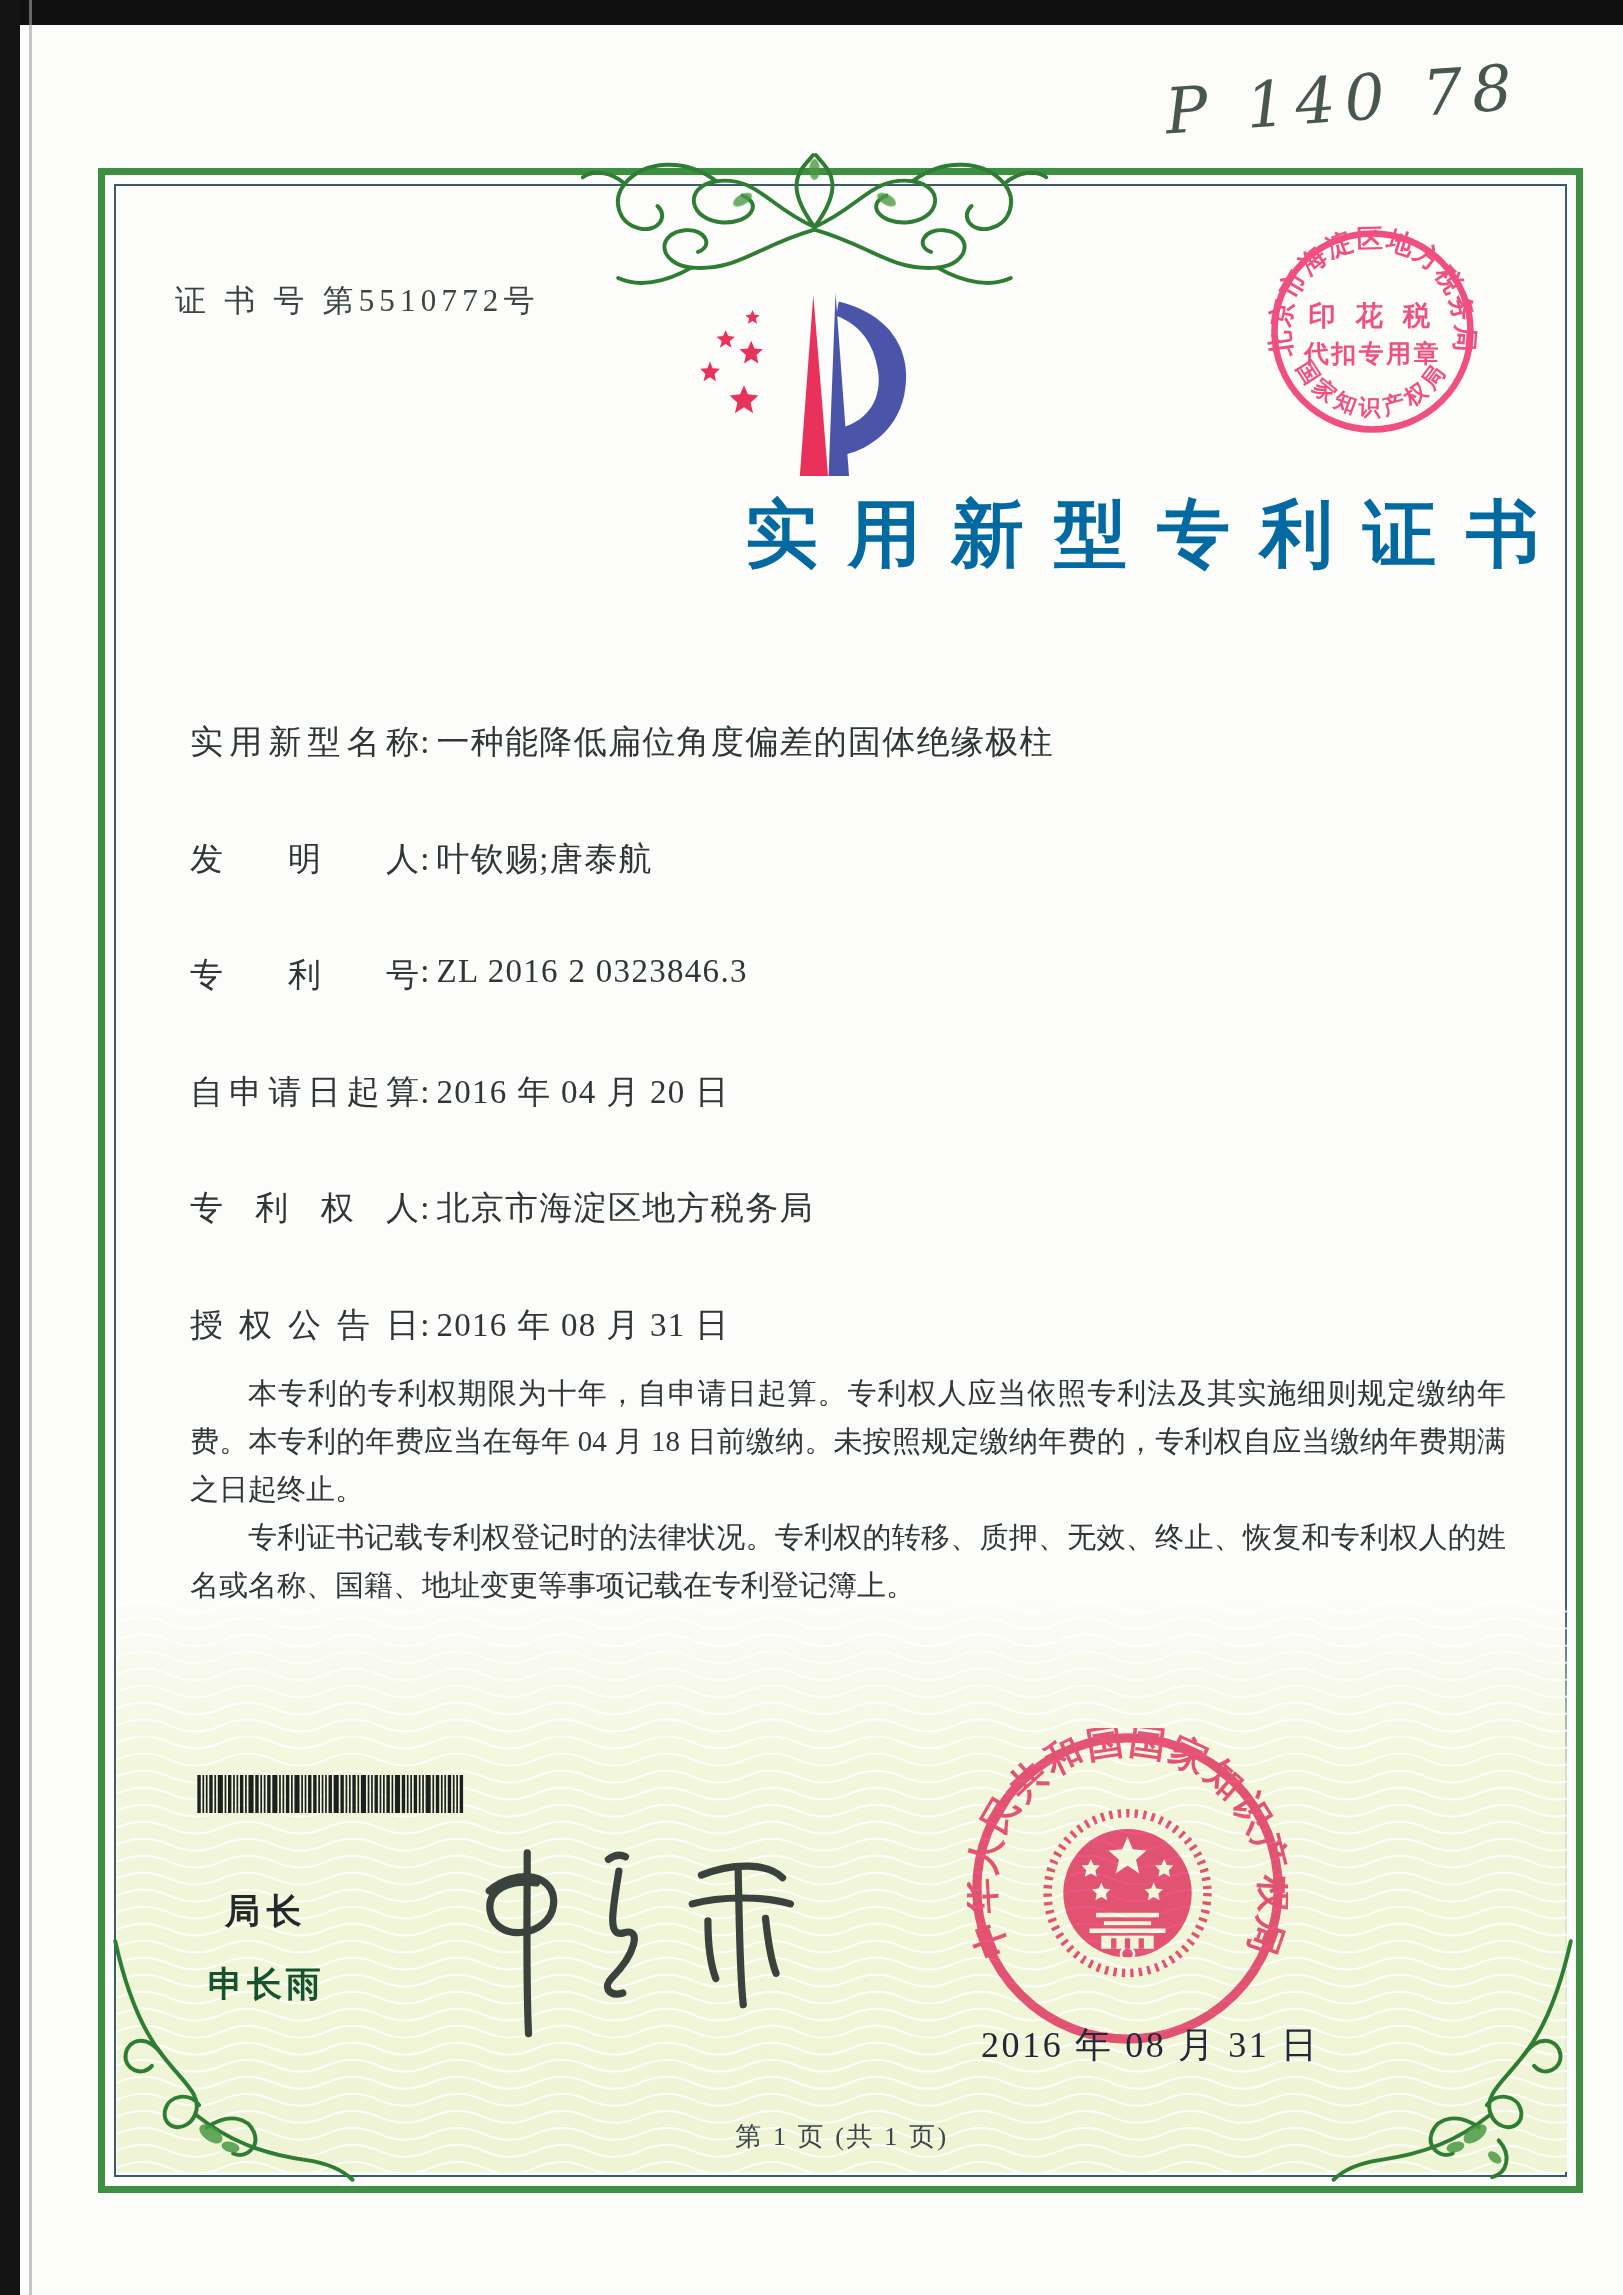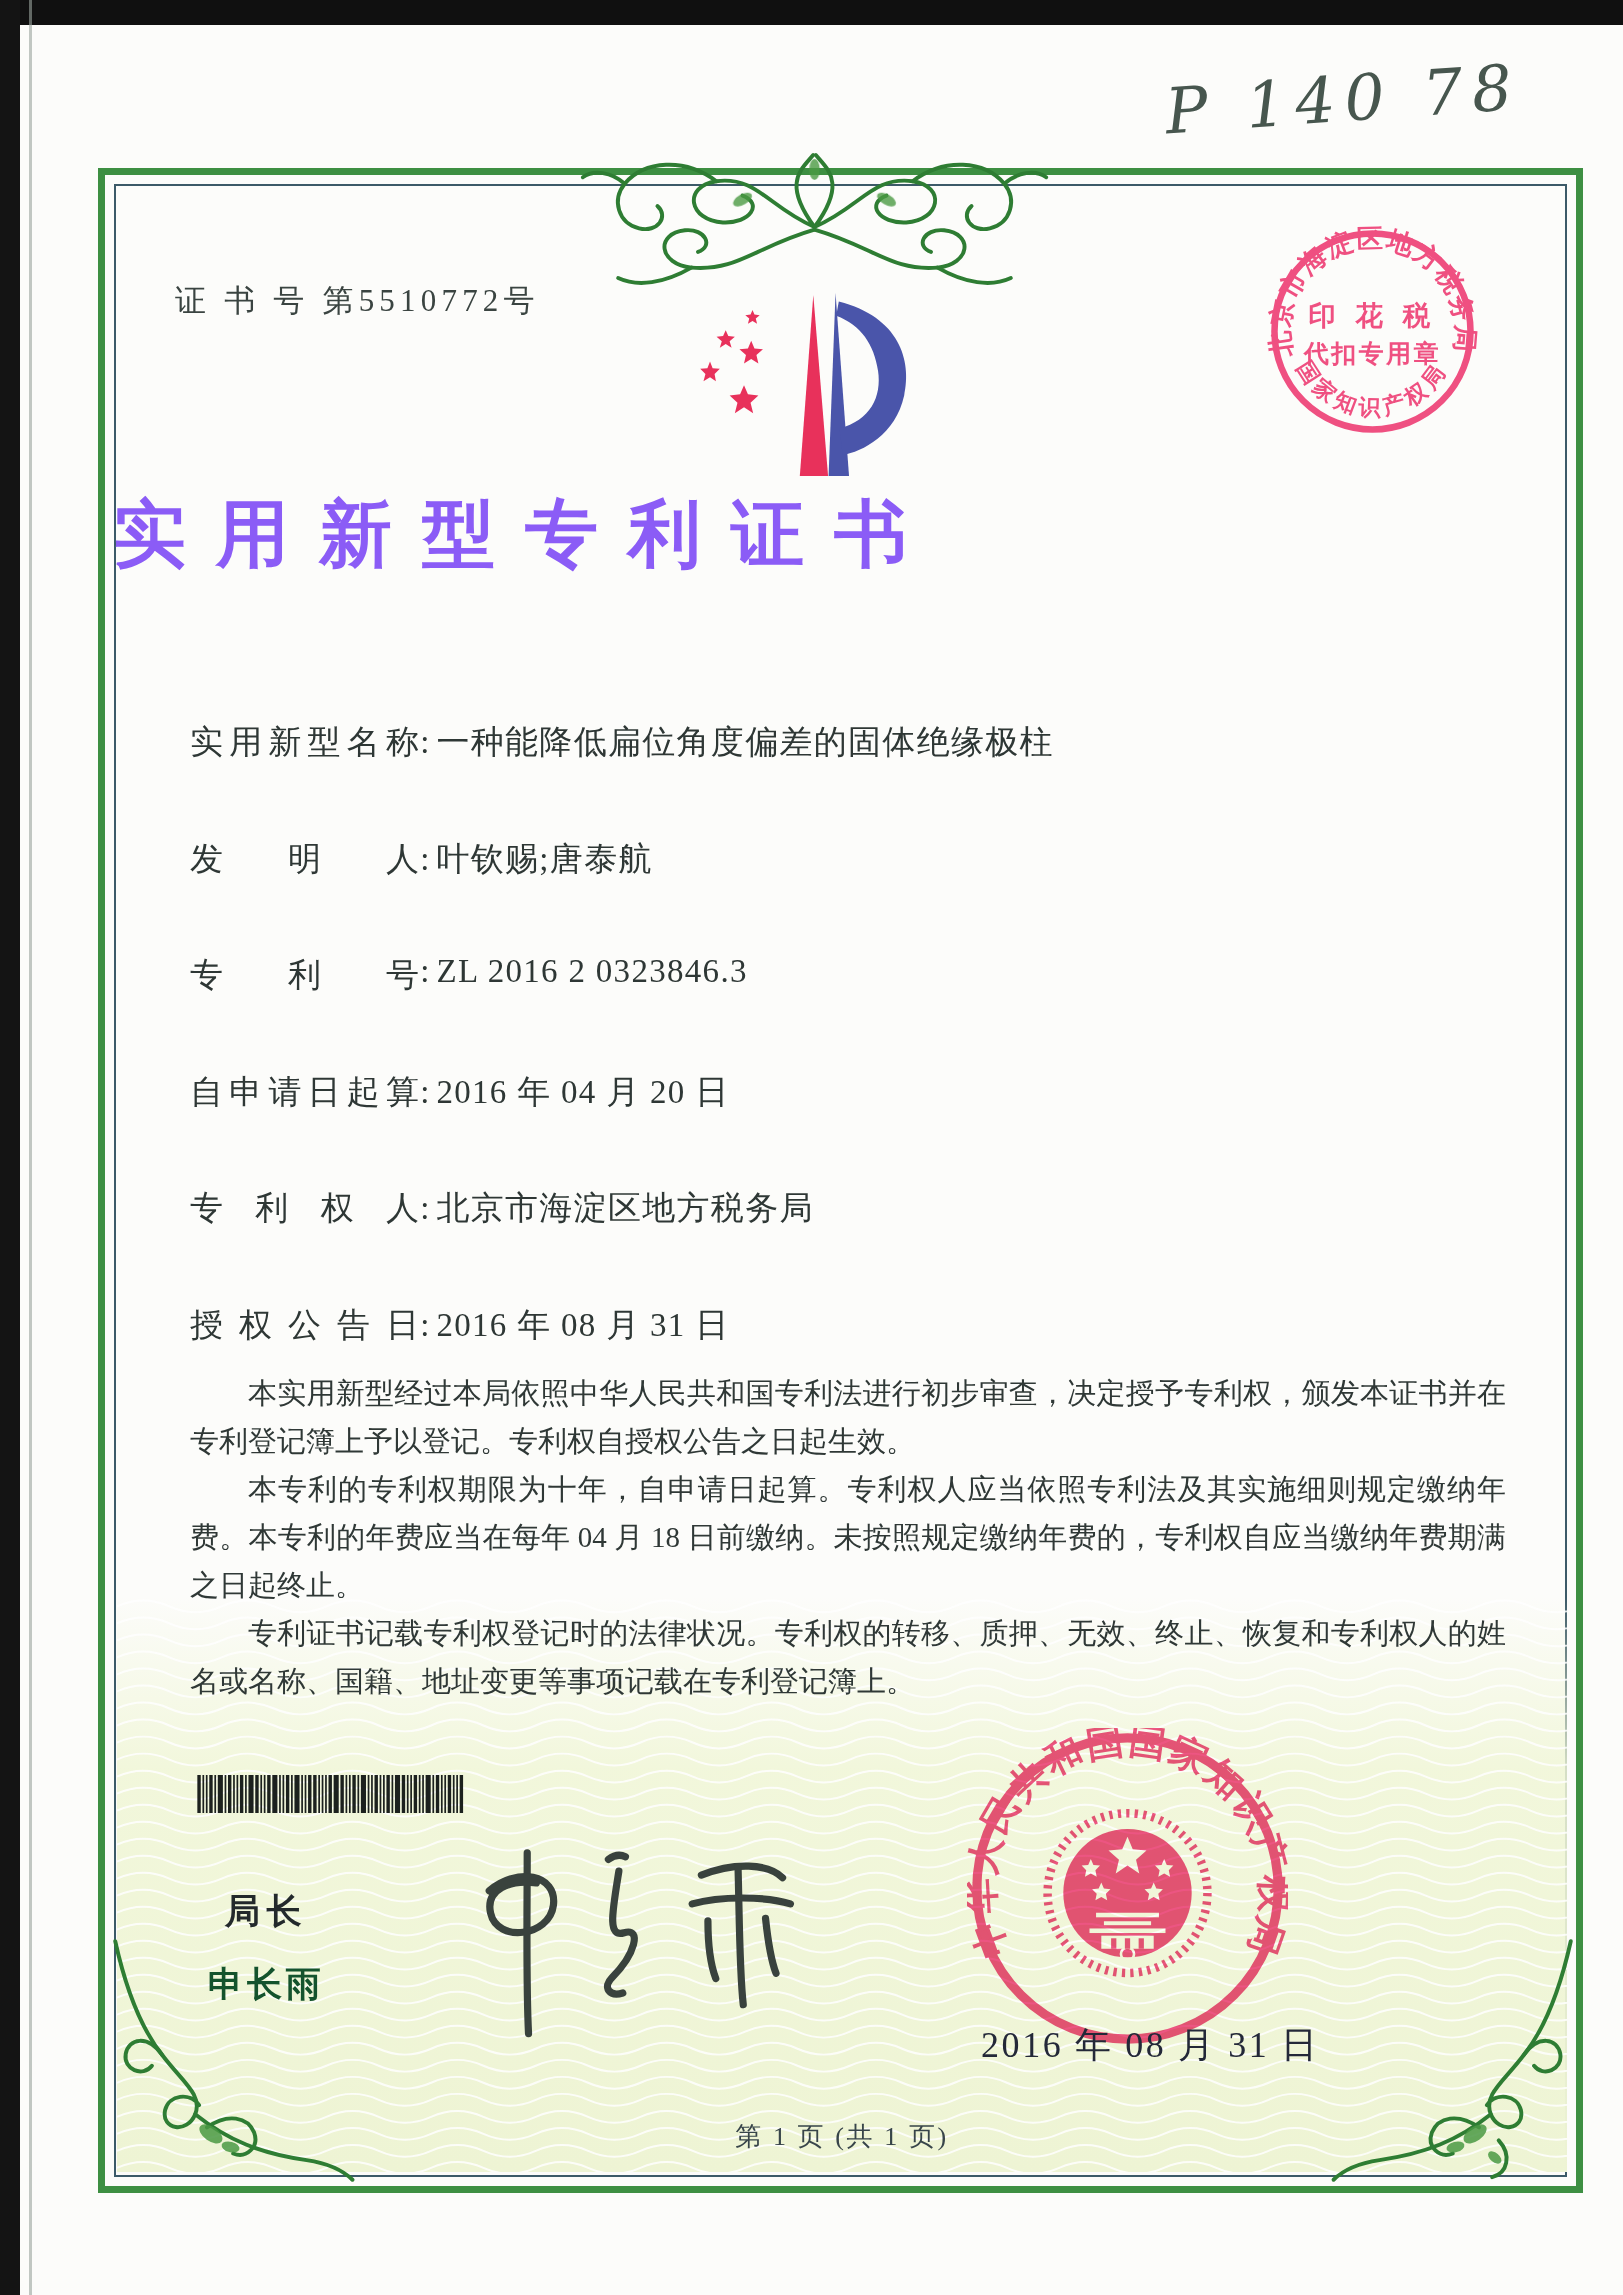--- a/index.html
+++ b/index.html
@@ -18,22 +18,22 @@
 
   .tint{position:absolute;left:117px;top:1597px;width:1450px;height:1885px;max-height:575px;
       background:linear-gradient(180deg,rgba(240,246,214,0) 0%,rgba(240,246,214,.85) 30%,#eef4d4 100%);}
   .waves{position:absolute;left:0;top:0;}
 
   .certno{position:absolute;left:175px;top:280px;font-size:31px;letter-spacing:5.2px;color:#3a4441;text-align:right;}
 
   .logo{position:absolute;left:674px;top:257px;}
   .taxstamp{position:absolute;left:1232px;top:191px;opacity:.92;}
 
-  .title{position:absolute;left:98px;top:486px;width:1471px;text-align:left;
-      font-size:73px;font-weight:700;letter-spacing:30px;padding-left:15px;box-sizing:border-box;color:#8b5cf6;}
+  .title{position:absolute;left:98px;top:486px;width:1471px;text-align:right;
+      font-size:73px;font-weight:700;letter-spacing:30px;padding-left:15px;box-sizing:border-box;color:#0369a1;}
 
   .field{position:absolute;left:190px;font-size:33px;white-space:nowrap;color:#2e3735;}
   .field .lab{display:inline-block;width:229px;text-align:justify;text-align-last:justify;vertical-align:top;}
   .field .col{display:inline-block;margin-left:1.3px;}
   .field .val{display:inline-block;margin-left:7px;letter-spacing:1.3px;}
 
   .bodytext{position:absolute;left:190px;top:1369px;width:1316px;font-size:29px;line-height:48px;
       text-align:justify;color:#2f3836;}
   .bodytext p{margin:0;text-indent:58px;}
 
@@ -200,21 +200,20 @@
     <span class="lab">自申请日起算</span><span class="col">:</span><span class="val">2016 年 04 月 20 日</span>
   </div>
   <div class="field" style="top:1186px">
     <span class="lab">专利权人</span><span class="col">:</span><span class="val">北京市海淀区地方税务局</span>
   </div>
   <div class="field" style="top:1303px">
     <span class="lab">授权公告日</span><span class="col">:</span><span class="val">2016 年 08 月 31 日</span>
   </div>
 
   <div class="bodytext">
-    <p>本实用新型经过本局依照中华人民共和国专利法进行初步审查，决定授予专利权，颁发本证书并在专利登记簿上予以登记。专利权自授权公告之日起生效。</p>
     <p>本专利的专利权期限为十年，自申请日起算。专利权人应当依照专利法及其实施细则规定缴纳年费。本专利的年费应当在每年 04 月 18 日前缴纳。未按照规定缴纳年费的，专利权自应当缴纳年费期满之日起终止。</p>
     <p>专利证书记载专利权登记时的法律状况。专利权的转移、质押、无效、终止、恢复和专利权人的姓名或名称、国籍、地址变更等事项记载在专利登记簿上。</p>
   </div>
 
   <svg class="barcode" width="270" height="38" viewBox="0 0 412 58">
     <g id="bars" fill="#1c211e">
         <rect x="2.0" y="0" width="5.2" height="58"></rect>
         <rect x="9.8" y="0" width="2.6" height="58"></rect>
         <rect x="15.0" y="0" width="2.6" height="58"></rect>
         <rect x="20.2" y="0" width="5.2" height="58"></rect>

